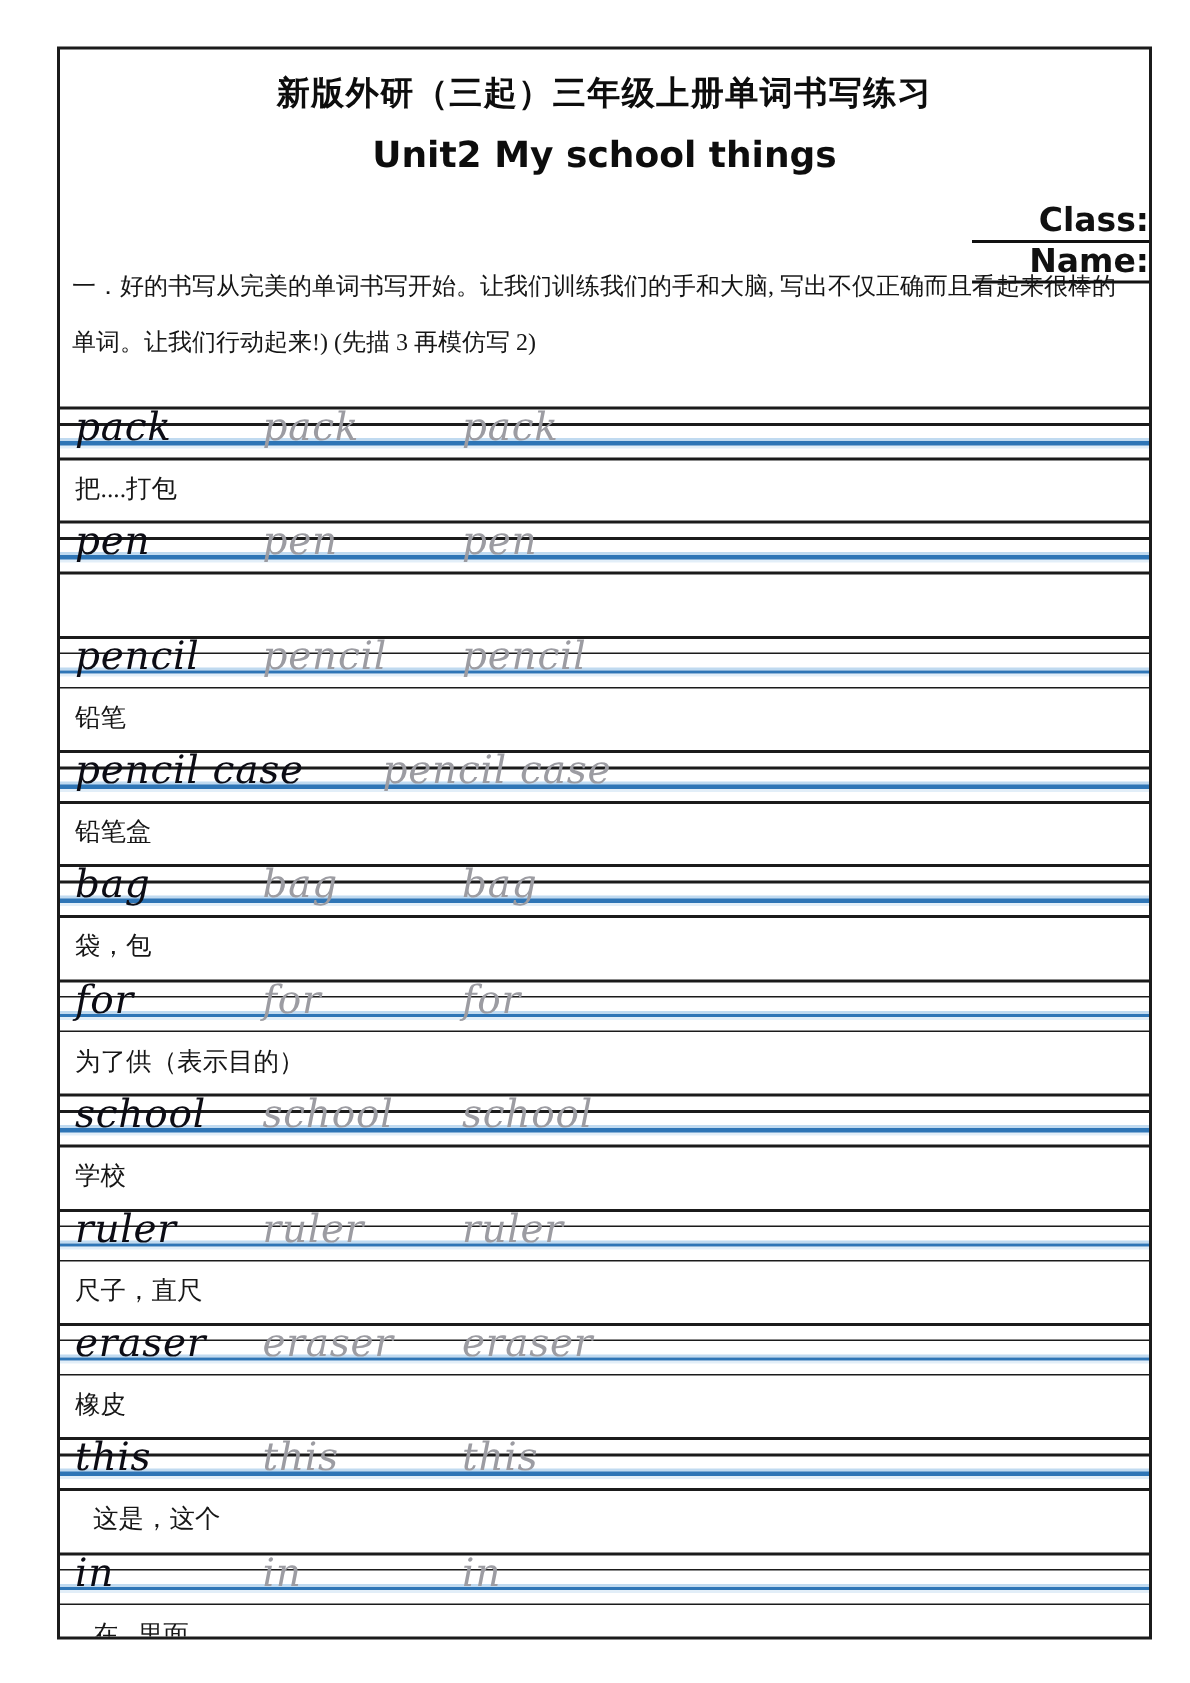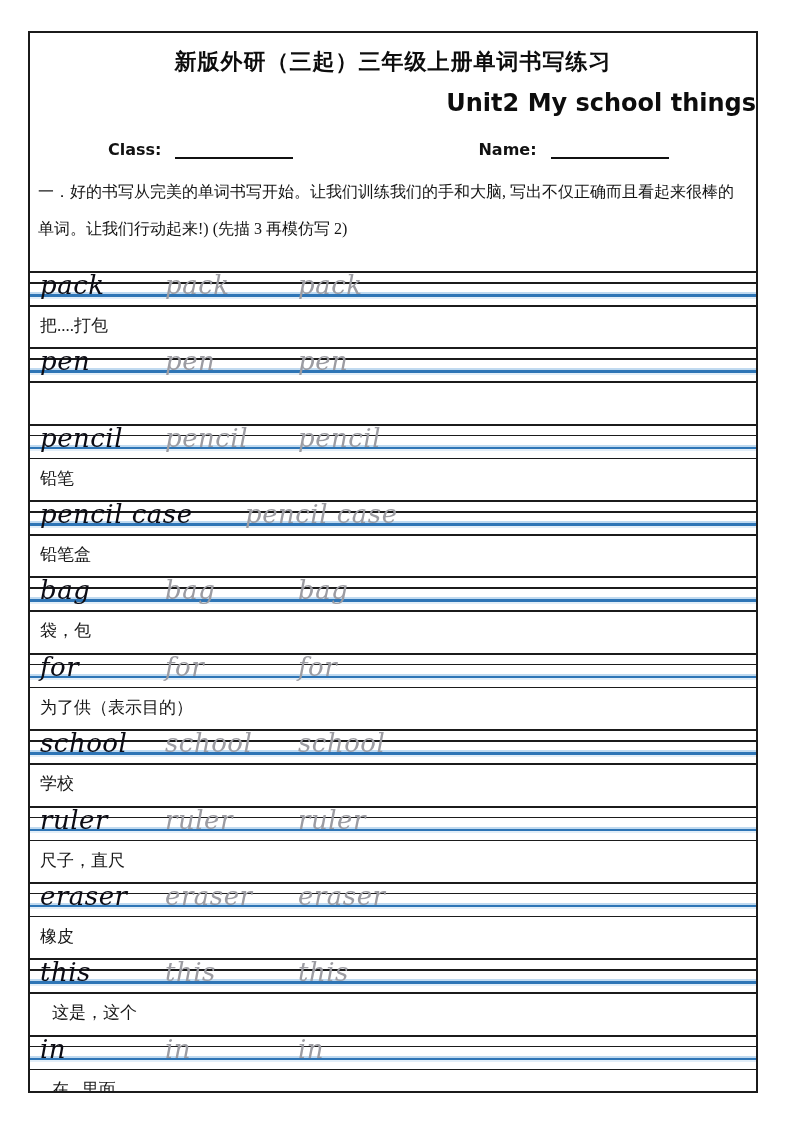--- a/index.html
+++ b/index.html
@@ -6,21 +6,21 @@
     margin: 0;
     padding: 0;
     background: #ffffff;
     width: 793px;
     height: 1122px;
     font-family: "Liberation Sans", sans-serif;
     position: relative;
   }
   .sheet {
     position: absolute;
-    left: 28px;
+    left: 38px;
     top: 31px;
     width: 726px;
     height: 1058px;
     border: 2px solid #1b1b1b;
     display: flex;
     flex-direction: column;
     background: #fff;
     overflow: hidden;
   }
   .doc-title {
@@ -28,36 +28,37 @@
     text-align: center;
     font-size: 22px;
     font-weight: 700;
     letter-spacing: 1px;
     color: #0d0d0d;
     font-family: "Liberation Sans", sans-serif;
     line-height: 30px;
   }
   .unit-subtitle {
     margin: 10px 0 0 0;
-    text-align: right;
+    text-align: center;
     font-size: 24px;
     font-weight: 700;
     color: #0d0d0d;
     font-family: "DejaVu Sans", sans-serif;
     line-height: 32px;
   }
   .cn-row {
     display: flex;
     align-items: flex-end;
     margin: 16px 0 0 78px;
-    font-size: 16px;
+    font-size: 22px;
     font-weight: 700;
     color: #111;
     font-family: "DejaVu Sans", sans-serif;
     height: 24px;
+    flex-direction: column;
   }
   .blank-line {
     display: inline-block;
     width: 118px;
     height: 18px;
     border-bottom: 2.5px solid #111;
     margin-left: 14px;
   }
   .name-label { margin-left: 185px; }
   .instruction {

